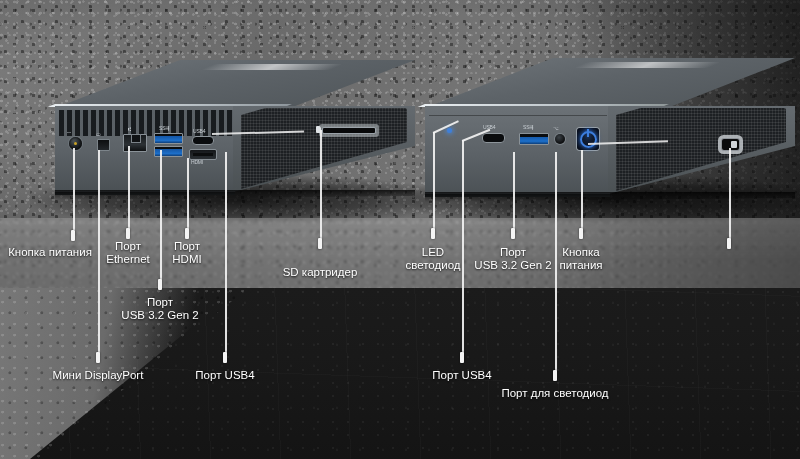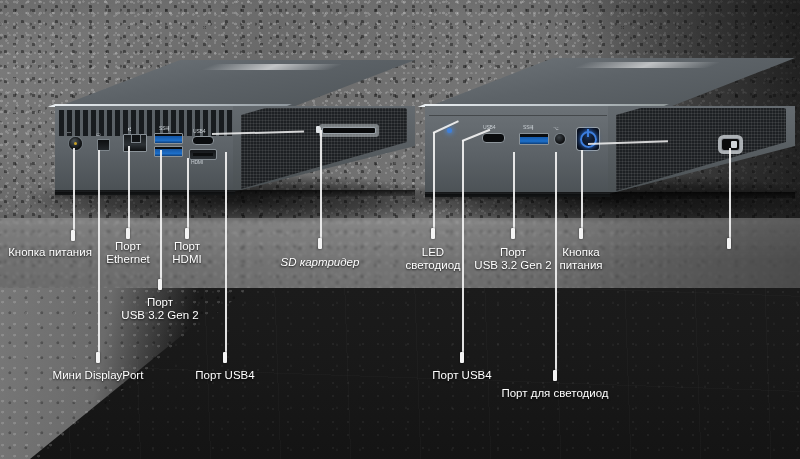--- a/index.html
+++ b/index.html
@@ -320,21 +320,21 @@
   <div class="lead-diag" style="left:588px;top:143px;width:80px;transform:rotate(-2deg);opacity:.85;"></div>
 
   <div class="lead" style="left:729px;top:148px;height:94px;"></div>
   <div class="lead-cap" style="left:727px;top:238px;"></div>
 
   <div class="lbl" style="left:50px; top:246px;">Кнопка питания</div>
   <div class="lbl" style="left:128px;top:240px;">Порт
 Ethernet</div>
   <div class="lbl" style="left:187px;top:240px;">Порт
 HDMI</div>
-  <div class="lbl" style="left:320px;top:256px;font-style:italic;">SD картридер</div>
+  <div class="lbl" style="left:320px;top:266px;">SD картридер</div>
   <div class="lbl" style="left:433px;top:246px;">LED
 светодиод</div>
   <div class="lbl" style="left:513px;top:246px;">Порт
 USB 3.2 Gen 2</div>
   <div class="lbl" style="left:581px;top:246px;">Кнопка
 питания</div>
   <div class="lbl" style="left:160px;top:296px;">Порт
 USB 3.2 Gen 2</div>
   <div class="lbl" style="left:98px; top:369px;">Мини DisplayPort</div>
   <div class="lbl" style="left:225px;top:369px;">Порт USB4</div>

